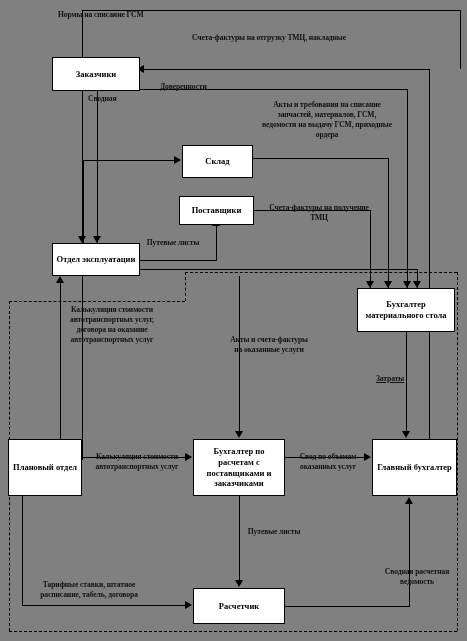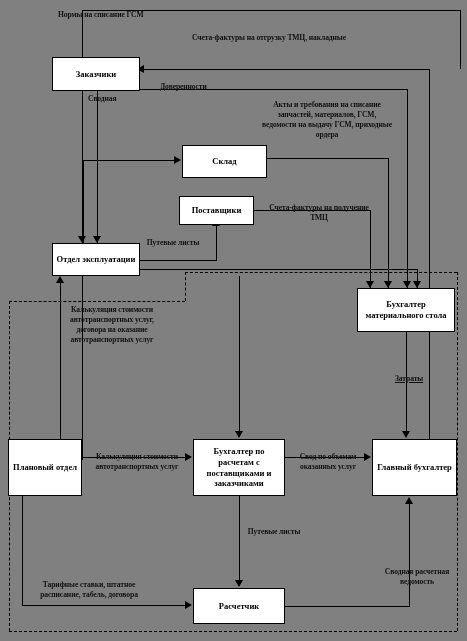--- a/index.html
+++ b/index.html
@@ -67,21 +67,21 @@
   <div class="dashed-seg-v" style="left:185px;top:272px;height:29px;"></div>
   <div class="dashed-seg-h" style="left:9px;top:301px;width:176px;"></div>
   <div class="dashed-seg-v" style="left:9px;top:301px;height:330px;"></div>
   <div class="dashed-seg-h" style="left:9px;top:631px;width:448px;"></div>
   <div class="dashed-seg-v" style="left:457px;top:272px;height:359px;"></div>
 
   <div class="box" style="left:52px;top:57px;width:88px;height:34px;">
     <span>Заказчики</span>
   </div>
 
-  <div class="box" style="left:182px;top:145px;width:85px;height:33px;">
+  <div class="box" style="left:182px;top:145px;width:71px;height:33px;">
     <span>Склад</span>
   </div>
 
   <div class="box" style="left:179px;top:196px;width:75px;height:29px;">
     <span>Поставщики</span>
   </div>
 
   <div class="box" style="left:52px;top:243px;width:88px;height:33px;">
     <span>Отдел эксплуатации</span>
   </div>
@@ -175,22 +175,23 @@
 
   <div class="lbl" style="left:262px;top:100px;width:130px;">Акты и требования на списание запчастей, материалов, ГСМ, ведомости на выдачу ГСМ, приходные ордера</div>
 
 
   <div class="lbl" style="left:264px;top:203px;width:110px;">Счета-фактуры на получение ТМЦ</div>
 
   <div class="lbl" style="left:142px;top:238px;width:62px;">Путевые листы</div>
 
   <div class="lbl" style="left:62px;top:305px;width:100px;">Калькуляция стоимости автотранспортных услуг, договора на оказание автотранспортных услуг</div>
 
-
-  <div class="lbl" style="left:374px;top:374px;width:70px;text-decoration:underline;">Затраты</div>
+  <div class="lbl" style="left:227px;top:335px;width:84px;">Акты и счета-фактуры на оказанные услуги</div>
+
+  <div class="lbl" style="left:355px;top:374px;width:70px;text-decoration:underline;">Затраты</div>
 
   <div class="lbl" style="left:95px;top:452px;width:84px;">Калькуляция стоимости автотранспортных услуг</div>
 
   <div class="lbl" style="left:295px;top:452px;width:66px;">Свод по объемам оказанных услуг</div>
 
   <div class="lbl" style="left:243px;top:527px;width:62px;">Путевые листы</div>
 
   <div class="lbl" style="left:24px;top:580px;width:130px;">Тарифные ставки, штатное расписание, табель, договора</div>
 
   <div class="lbl" style="left:382px;top:567px;width:70px;text-align:center;">Сводная расчетная ведомость</div>

